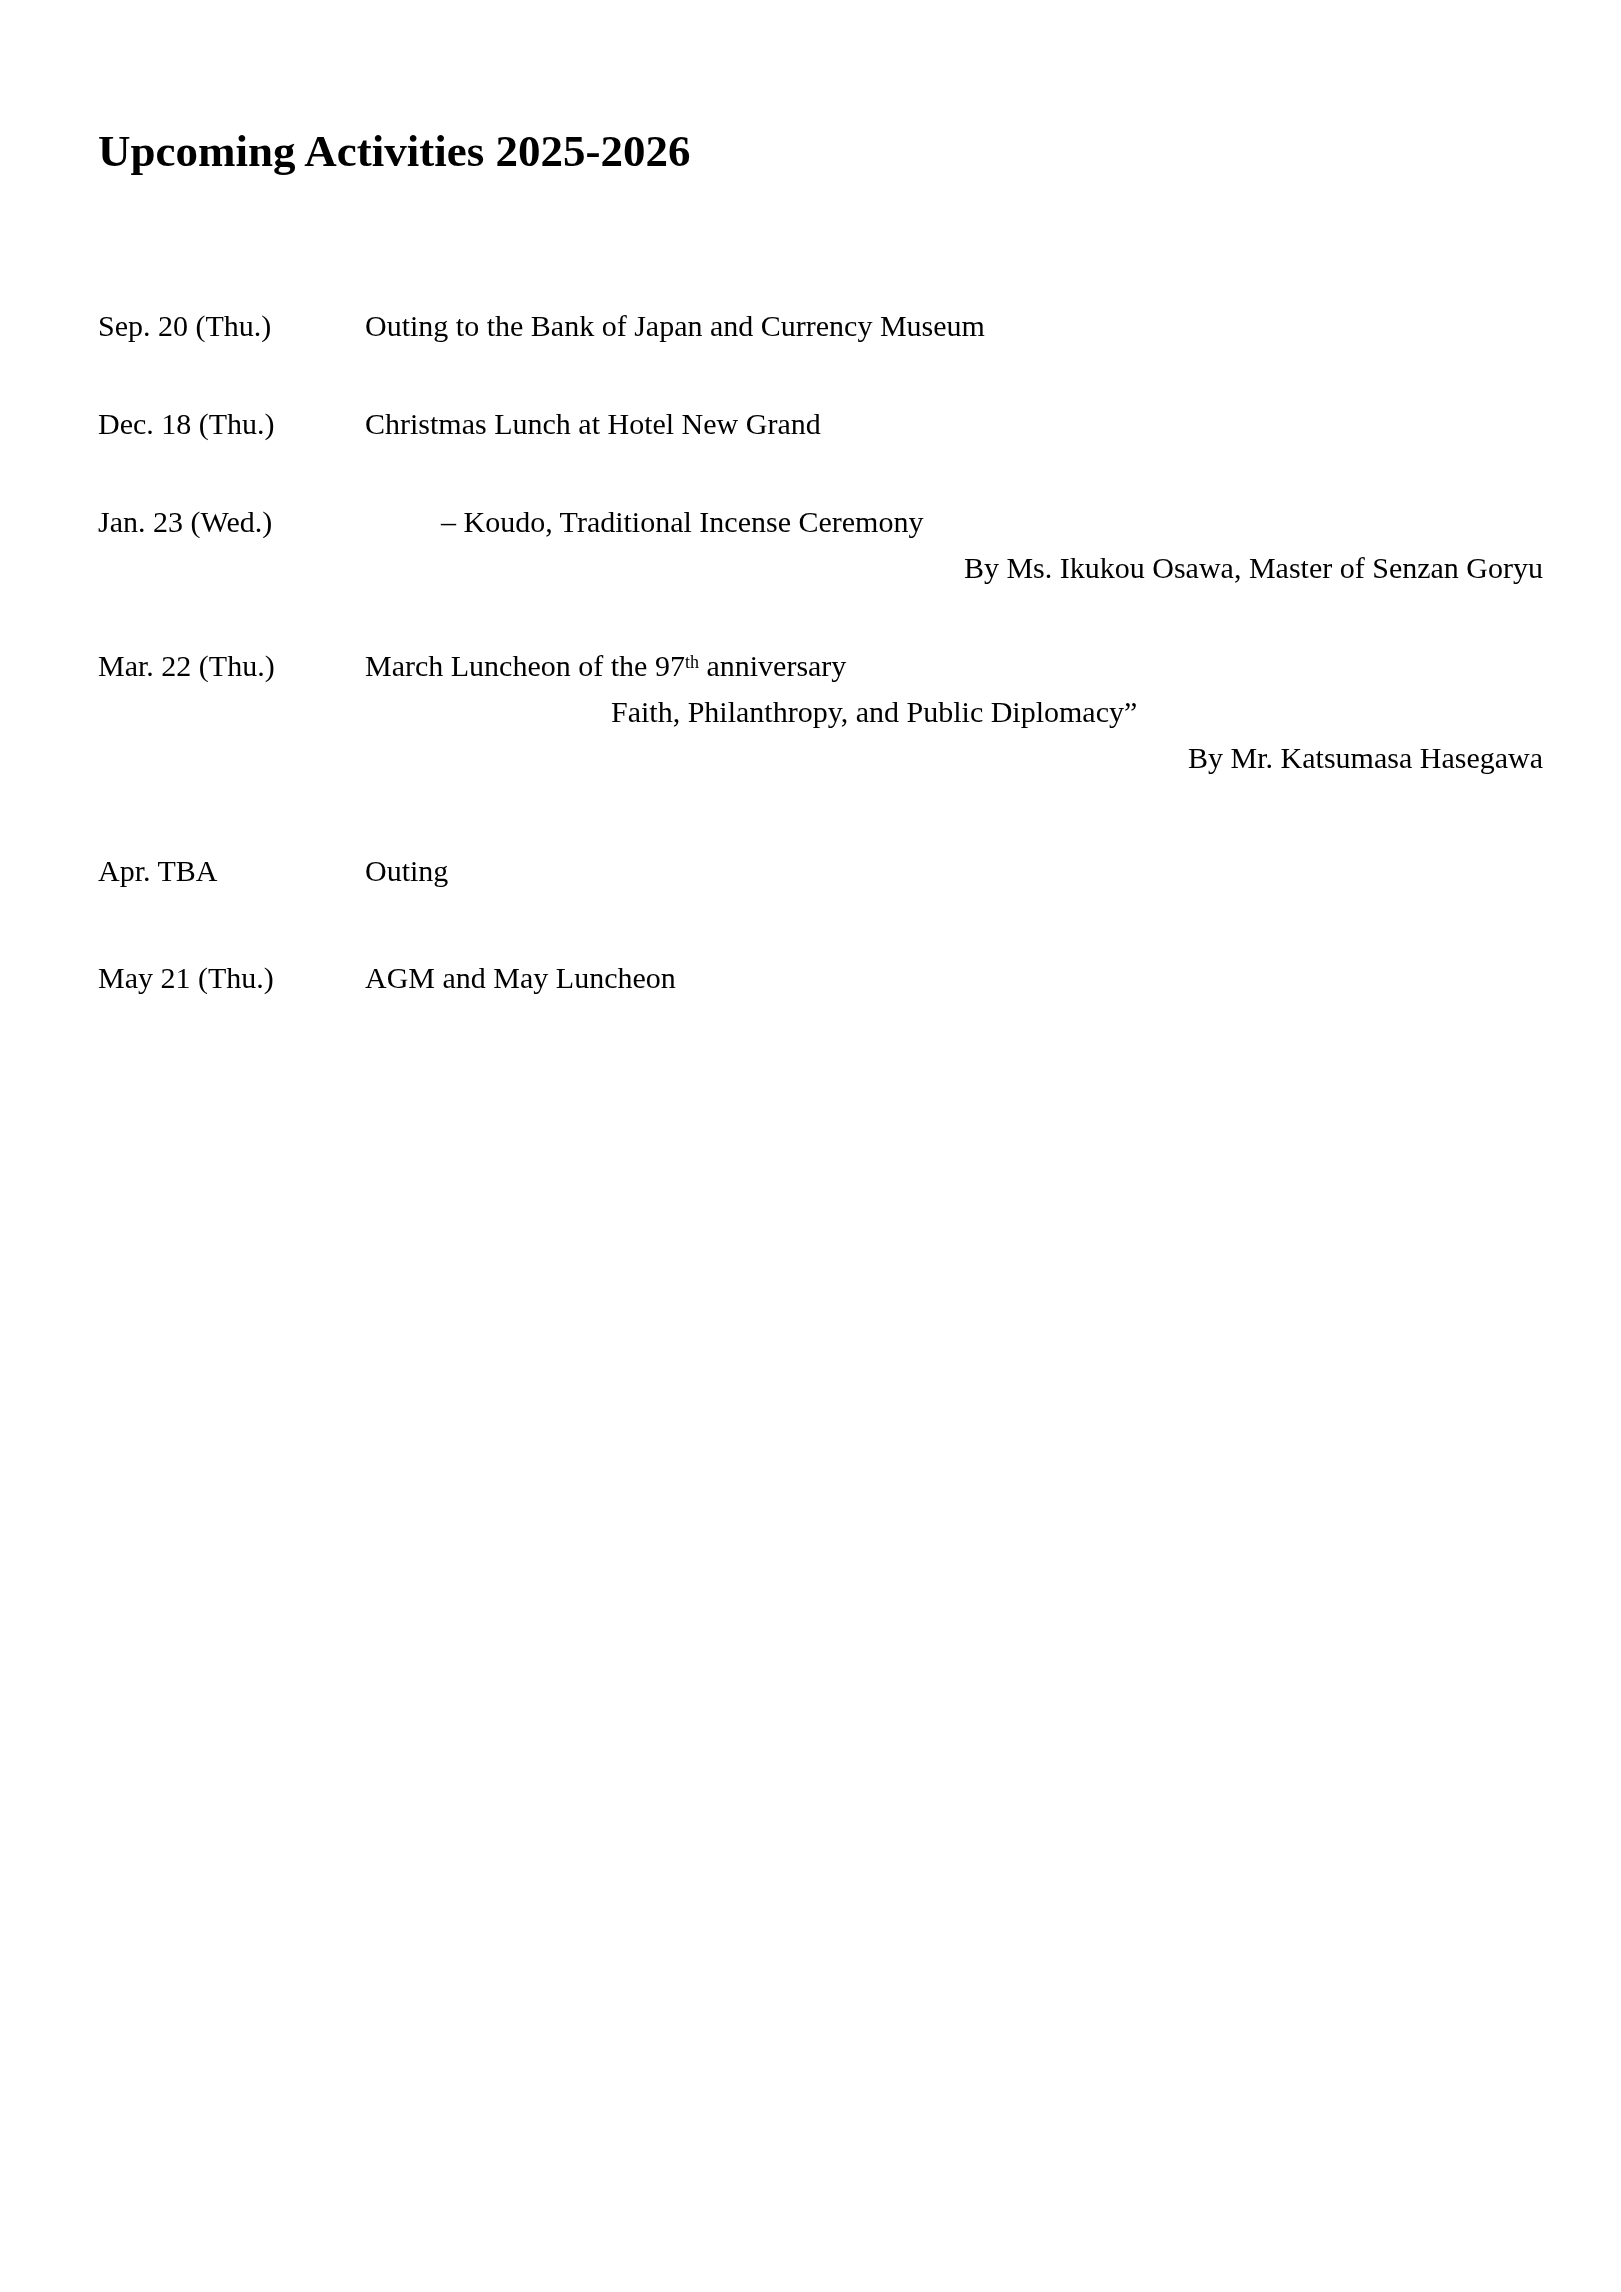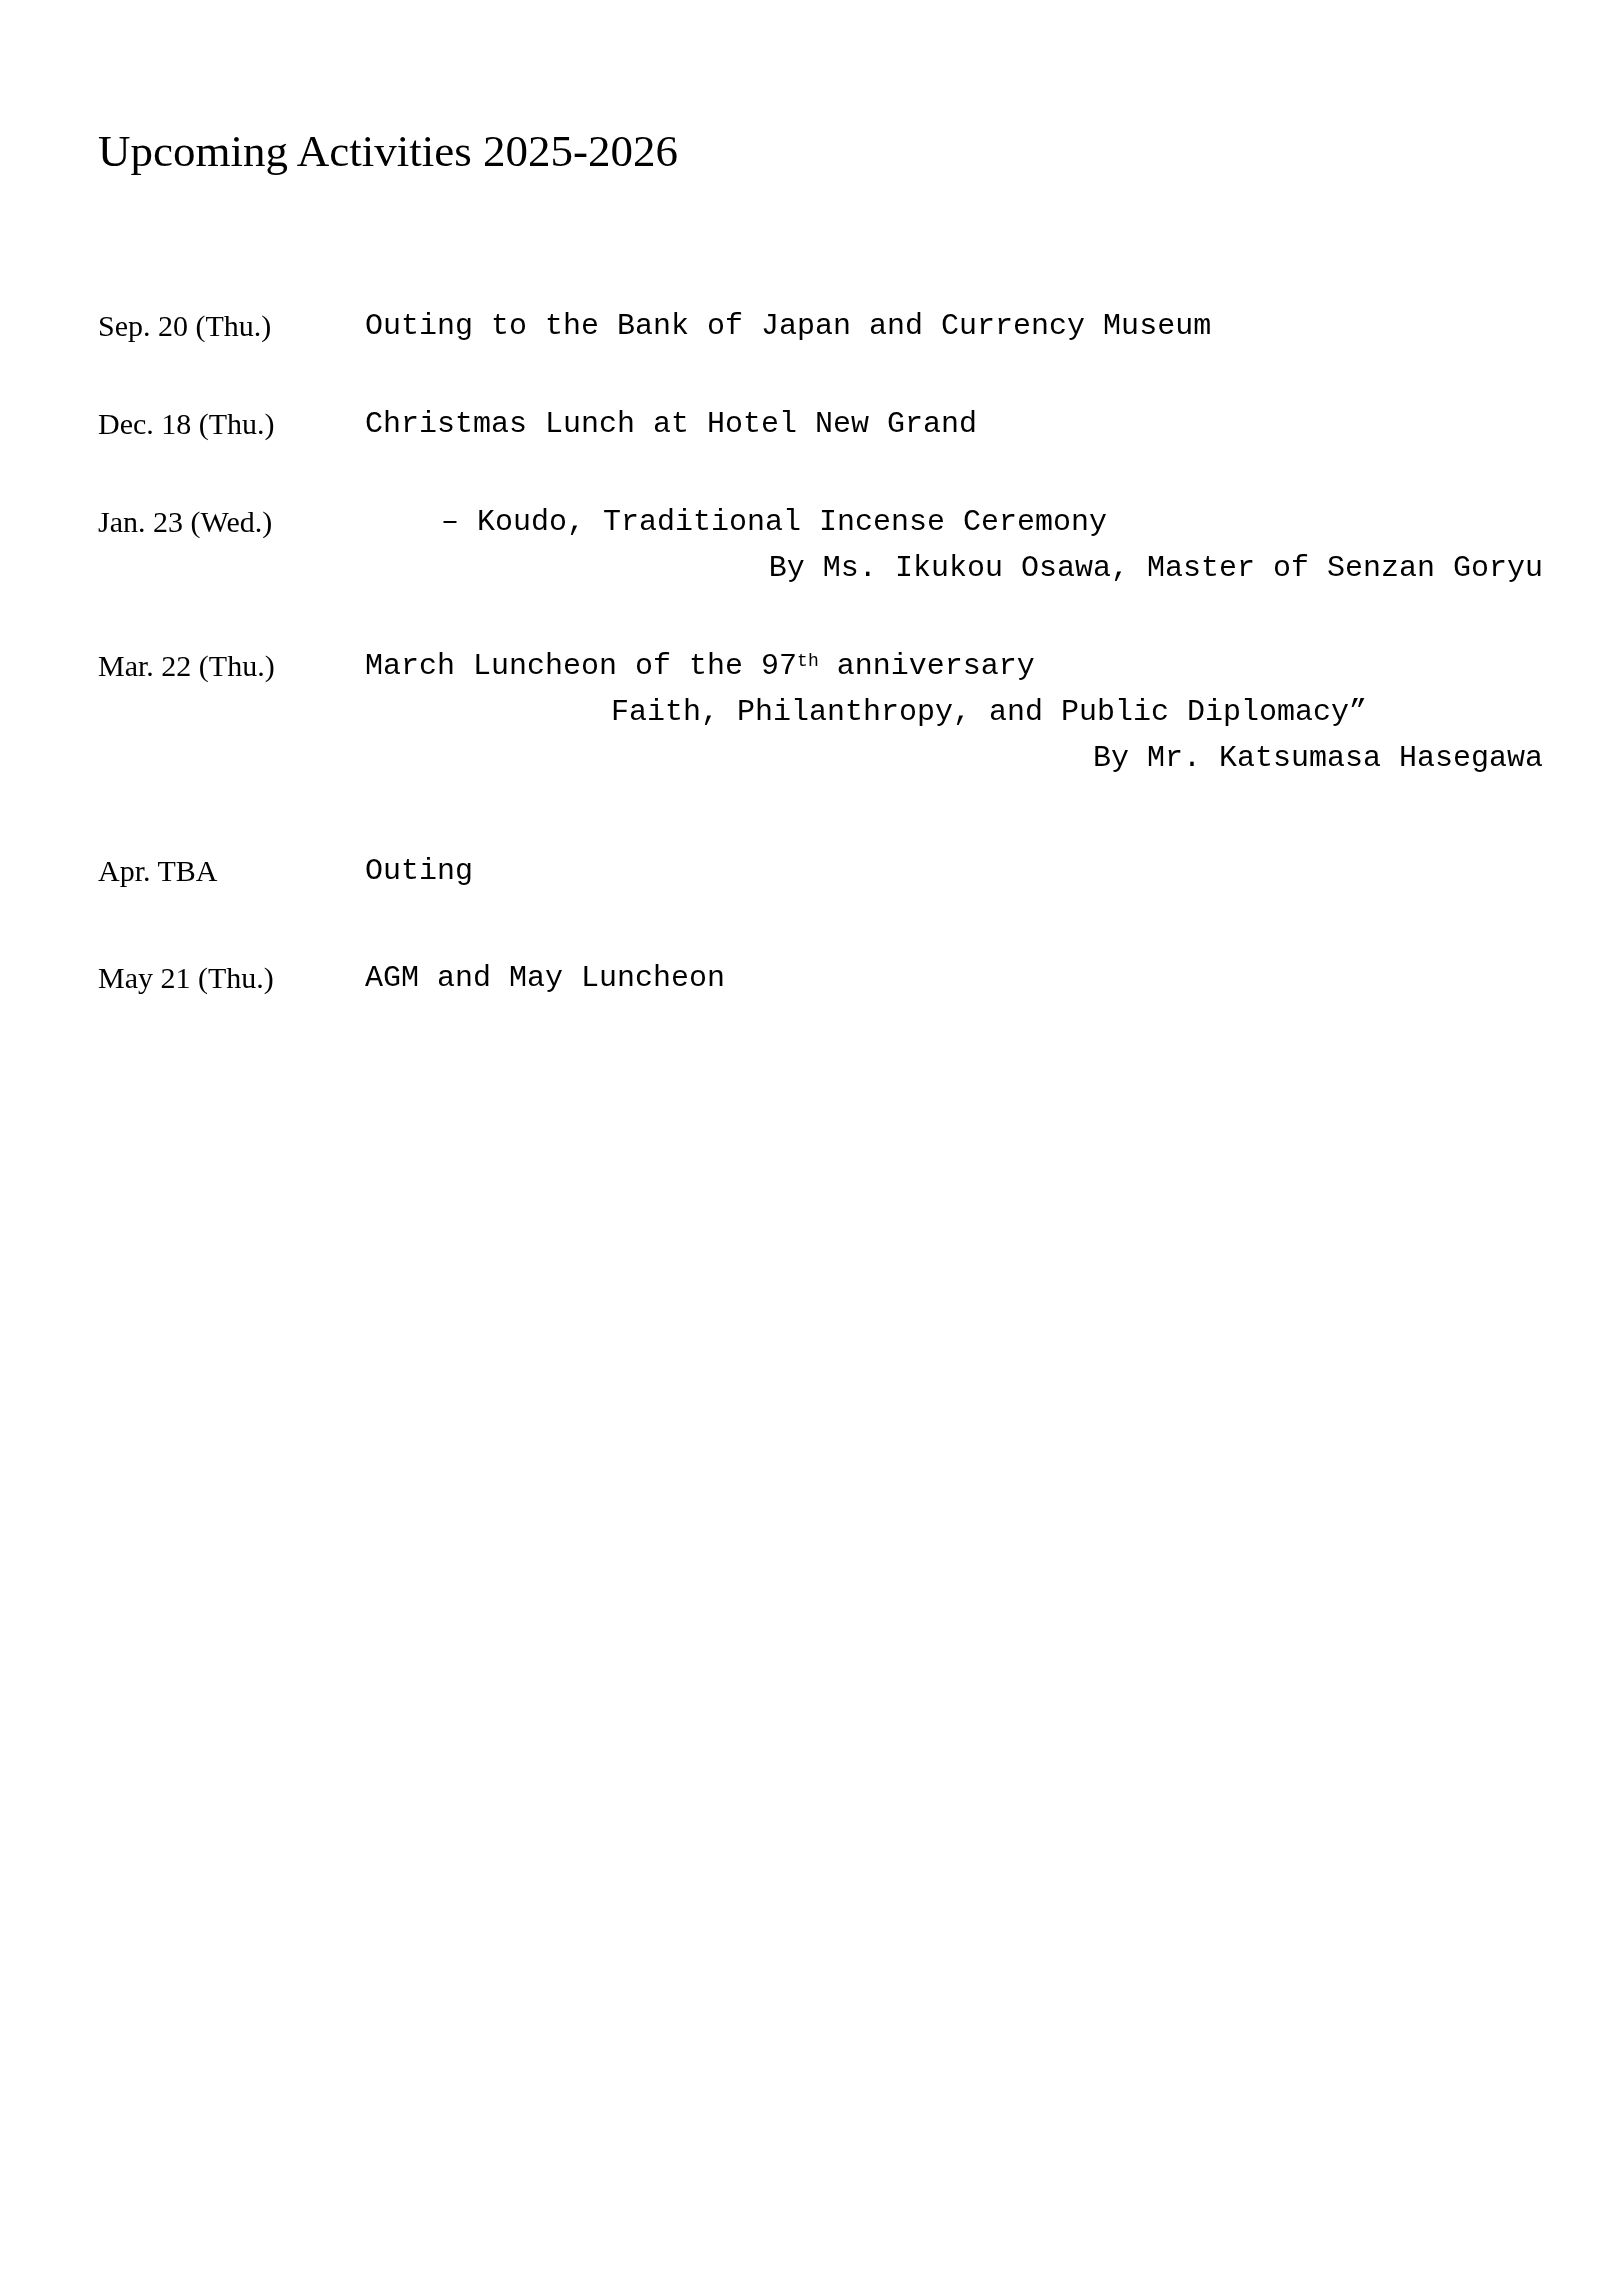--- a/index.html
+++ b/index.html
@@ -14,42 +14,42 @@
     margin: 0 auto;
     background: #ffffff;
     color: #000000;
     font-family: "Liberation Serif", "DejaVu Serif", serif;
     font-size: 30px;
     box-sizing: border-box;
     padding: 123px 78px 0 98px;
     overflow: hidden;
   }
   .doc-title {
-    font-weight: normal;
+    font-weight: bold;
     font-size: 45px;
     line-height: 57px;
     margin: 0 0 123px 0;
   }
   .entry {
     display: flex;
     align-items: flex-start;
     margin-bottom: 52px;
   }
   .entry.gap-lg { margin-bottom: 67px; }
   .entry.gap-md { margin-bottom: 61px; }
   .date-col {
     flex: 0 0 267px;
     width: 267px;
     line-height: 46px;
   }
   .lines-col {
     flex: 1 1 auto;
     line-height: 46px;
   }
-  .line { white-space: pre-wrap; font-family: Liberation Mono, monospace; }
+  .line { white-space: pre-wrap; }
   .ind1 { margin-left: 76px; }
   .ind2 { margin-left: 189px; text-align: right; }
   .ind3 { margin-left: 246px; }
   sup.ordinal {
     font-size: 0.6em;
     line-height: 0;
     position: relative;
     top: -0.45em;
     vertical-align: baseline;
     margin-top: 36px;

